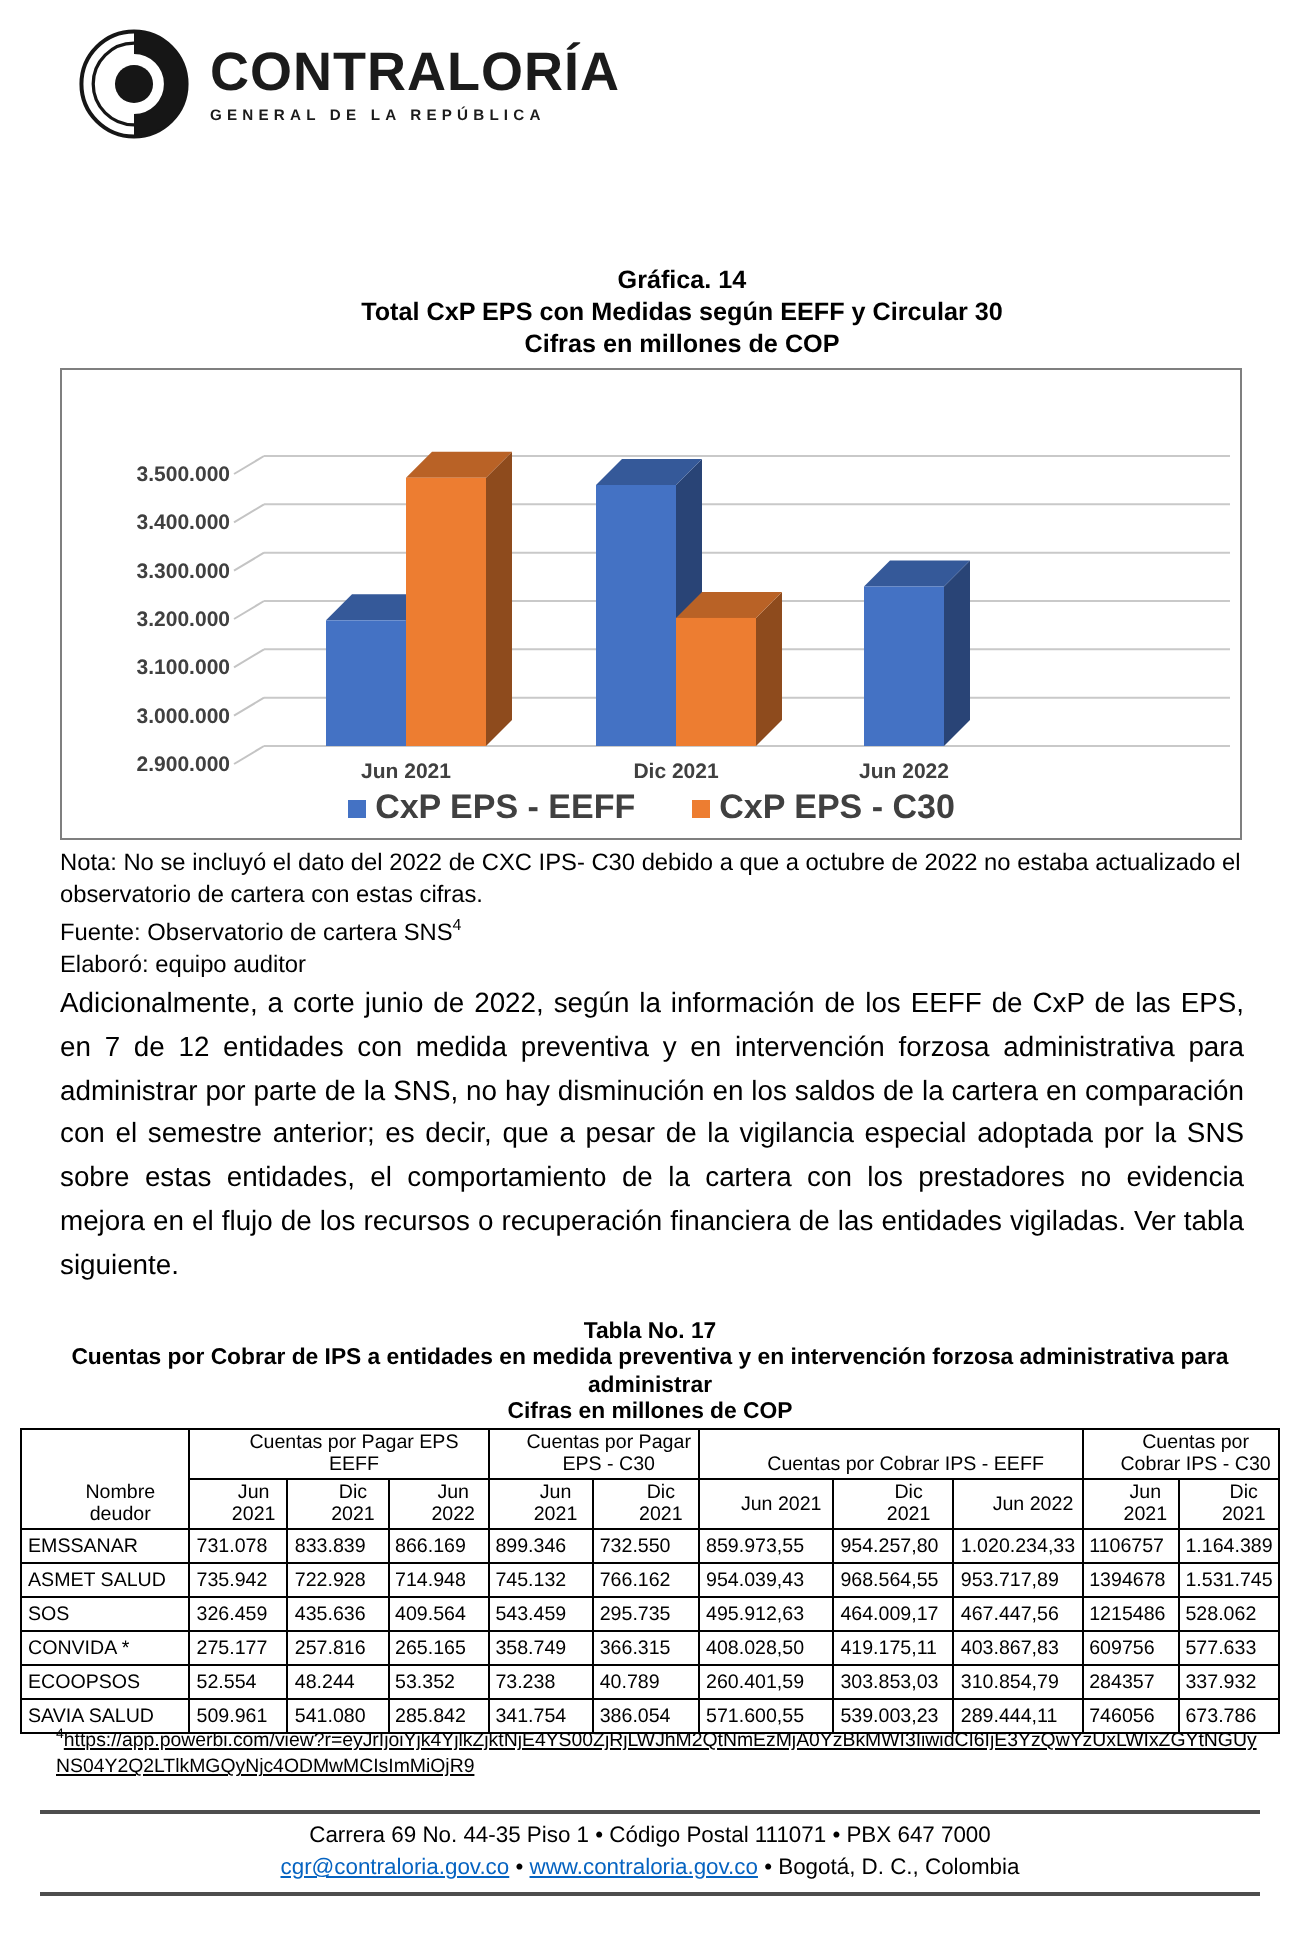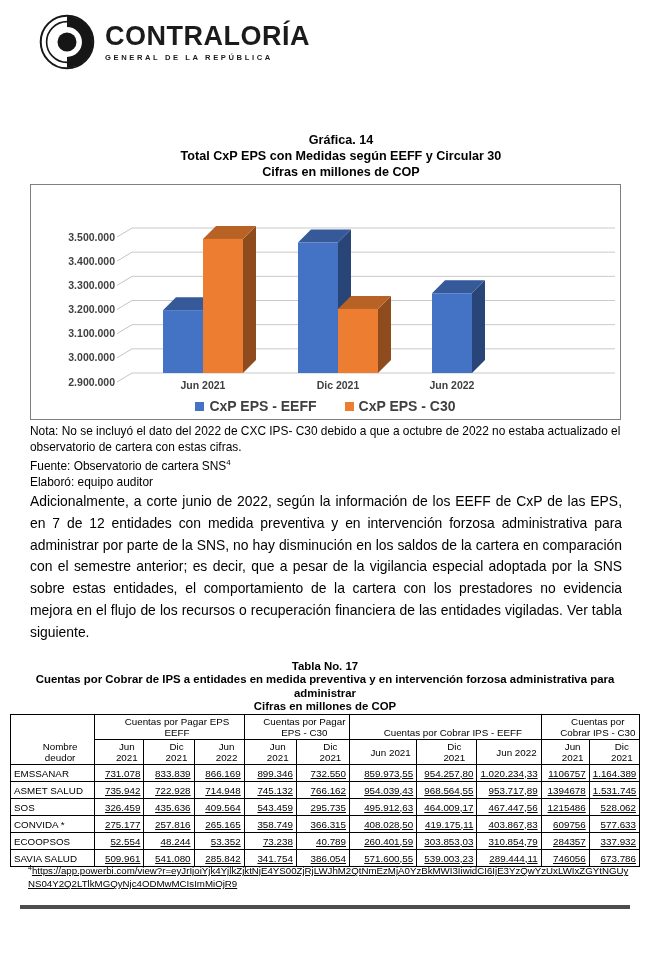--- a/index.html
+++ b/index.html
@@ -15,41 +15,41 @@
   .logo-title { font-size:27px; font-weight:600; letter-spacing:.5px; color:#1b1b1b; line-height:1; }
   .logo-sub { font-size:7.6px; font-weight:700; letter-spacing:2.6px; color:#1b1b1b; margin-top:3px; }
   
   .chart-titles { position:absolute; top:132px; left:16px; width:650px; text-align:center;
     font-weight:700; font-size:12.6px; line-height:16px; }
   
   .chart-box { position:absolute; left:30px; top:184px; width:591px; height:236px;
     border:1.5px solid #7f7f7f; background:#fff; }
   .chart-box svg { display:block; }
   .legend { position:absolute; bottom:5px; left:0; width:100%; display:flex;
-    justify-content:center; gap:28px; font-size:14px; font-weight:700; color:#404040; }
+    justify-content:center; gap:28px; font-size:17px; font-weight:700; color:#404040; }
   .legend-item { display:flex; align-items:center; }
   .legend-swatch { width:9px; height:9px; display:inline-block; margin-right:5px; }
   
   .note { position:absolute; left:30px; top:424px; width:596px; font-size:11.9px; line-height:15.7px; }
   .note sup { font-size:8px; }
   
   .body-par { position:absolute; left:30px; top:491px; width:592px; font-size:13.9px;
     line-height:21.8px; text-align:justify; }
   
   .table-title { position:absolute; top:660px; left:25px; width:600px; text-align:center;
     font-weight:700; font-size:11.4px; line-height:13.4px; }
   
   table.data { position:absolute; left:10px; top:714px; width:630px; border-collapse:collapse;
     table-layout:fixed; font-size:9.8px; }
   table.data th, table.data td { border:1px solid #000; padding:1px 3px; overflow:hidden; }
   table.data thead th { font-weight:400; text-align:center;padding-left:18px; }
   th.name-h { text-align:center; vertical-align:bottom; }
   th.group-h { vertical-align:bottom; line-height:11px; padding-bottom:2px; }
   td.name { text-align:left; white-space:nowrap; }
-  td.num { text-align:right; white-space:nowrap;text-decoration:underline; }
+  td.num { text-align:left; white-space:nowrap; }
   table.data tbody tr { height:17px; }
   
   .footnote { position:absolute; left:28px; top:861px; width:602px; font-size:9.7px;
     line-height:13px; word-break:break-all; }
   .footnote a { color:#000; text-decoration:underline; }
   .footnote sup { font-size:7px; }
   
   .footer { position:absolute; left:20px; top:905px; width:610px; text-align:center;
     font-size:11.2px; line-height:16px; }
   .footer .rule { border-top:2px solid #4d4d4d; }
@@ -265,16 +265,26 @@
         </tr>
       </tbody>
     </table>
 
   <div class="footnote">
     <sup>4</sup><a href="#">https://app.powerbi.com/view?r=eyJrIjoiYjk4YjlkZjktNjE4YS00ZjRjLWJhM2QtNmEzMjA0YzBkMWI3IiwidCI6IjE3YzQwYzUxLWIxZGYtNGUyNS04Y2Q2LTlkMGQyNjc4ODMwMCIsImMiOjR9</a>
   </div>
 
   <div class="footer">
     <div class="rule"></div>
+    <div class="lines">
+      <div>Carrera 69 No. 44-35 Piso 1 • Código Postal 111071 • PBX 647 7000</div>
+      <div>
+        <a href="#">cgr@contraloria.gov.co</a>
+        <span>•</span>
+        <a href="#">www.contraloria.gov.co</a>
+        <span>•</span>
+        <span>Bogotá, D. C., Colombia</span>
+      </div>
+    </div>
     <div class="rule"></div>
   </div>
 
 </div>
 
 </body></html>

